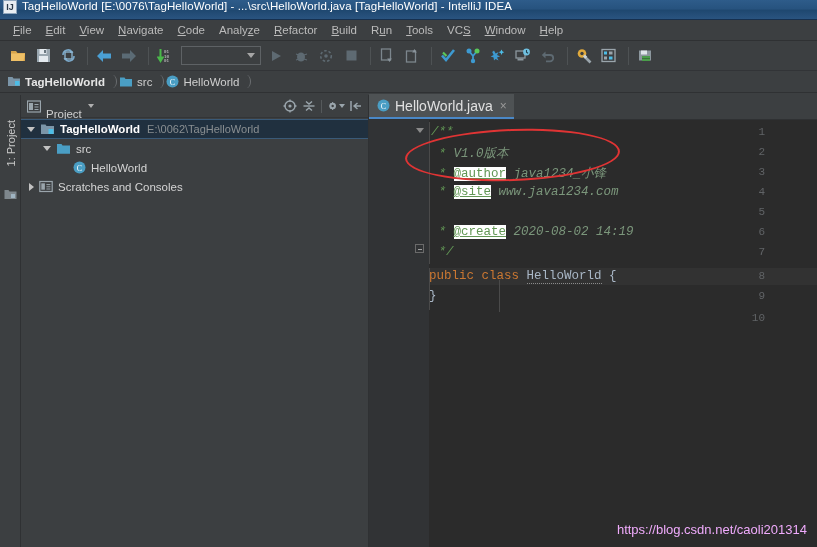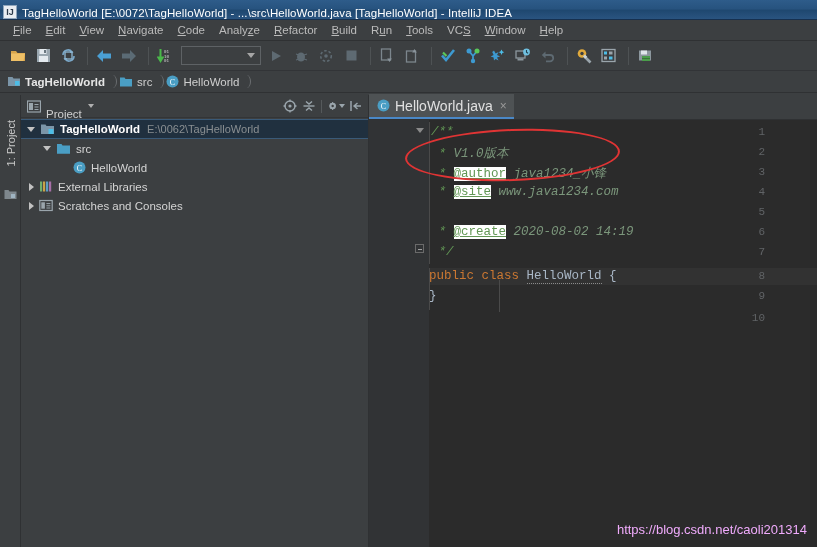--- a/index.html
+++ b/index.html
@@ -8,21 +8,21 @@
     background: #3c3f41;
     font-family: "Liberation Sans", sans-serif;
     overflow: hidden;
   }
   #app { position: relative; width: 817px; height: 547px; }
 
   
   .titlebar {
     height: 20px; width: 100%;
     background: linear-gradient(to bottom, #2e5c8a 0%, #27537f 45%, #1f4870 55%, #2a5480 100%);
-    display: flex; align-items: flex-end;
+    display: flex; align-items: flex-start;
     padding-left: 3px;
     border-bottom: 1px solid #16304f;
   }
   .title-icon {
     width: 14px; height: 14px;
     background: #e8edf2;
     border: 1px solid #8fa6bd;
     display: flex; align-items: center; justify-content: center;
     font-size: 9px; font-weight: bold; color: #2b3a4a;
     line-height: 1; margin-right: 5px; flex: 0 0 auto;
@@ -257,21 +257,21 @@
     font-family: "Liberation Sans", sans-serif;
   }
 </style>
 </head>
 <body>
 
 <div id="app">
 
   <div class="titlebar">
     <div class="title-icon">IJ</div>
-    <div class="title-text">TagHelloWorld [E:\0072\TagHelloWorld] - ...\src\HelloWorld.java [TagHelloWorld] - IntelliJ IDEA</div>
+    <div class="title-text">TagHelloWorld [E:\0076\TagHelloWorld] - ...\src\HelloWorld.java [TagHelloWorld] - IntelliJ IDEA</div>
   </div>
 
   <div class="menubar">
     <div class="menu-item"><u>F</u><span>ile</span></div>
     <div class="menu-item"><u>E</u>dit</div>
     <div class="menu-item"><u>V</u>iew</div>
     <div class="menu-item"><u>N</u>avigate</div>
     <div class="menu-item"><u>C</u>ode</div>
     <div class="menu-item">Analy<u>z</u>e</div>
     <div class="menu-item"><u>R</u>efactor</div>
@@ -553,30 +553,20 @@
 
         <div class="trow" style="padding-left:38px;">
           <span class="arrow-spacer tw"></span>
           <svg class="tw" width="13" height="13" viewBox="0 0 13 13">
             <circle cx="6.5" cy="6.5" r="6" fill="#4a9ec4"></circle>
             <text x="6.5" y="9.5" font-size="8" fill="#ffffff" text-anchor="middle" font-family="serif">C</text>
           </svg>
           <span class="tlabel">HelloWorld</span>
         </div>
 
-        <div class="trow" style="padding-left:8px;">
-          <span class="arrow-right tw"></span>
-          <svg class="tw" width="14" height="13" viewBox="0 0 14 13">
-            <rect x="1" y="1.5" width="2.2" height="10" fill="#6fb06f"></rect>
-            <rect x="4" y="1.5" width="2.2" height="10" fill="#c9a34a"></rect>
-            <rect x="7" y="1.5" width="2.2" height="10" fill="#5a9ec4"></rect>
-            <rect x="10" y="1.5" width="2.2" height="10" fill="#a76fa7"></rect>
-          </svg>
-          <span class="tlabel">External Libraries</span>
-        </div>
 
         <div class="trow" style="padding-left:8px;">
           <span class="arrow-right tw"></span>
           <svg class="tw" width="14" height="13" viewBox="0 0 14 13">
             <rect x="0.8" y="1.5" width="12.4" height="10" fill="none" stroke="#9aa5ac" stroke-width="1.2"></rect>
             <rect x="2.3" y="3.3" width="3.6" height="6.4" fill="#9aa5ac"></rect>
             <path d="M7.4 4.6h4M7.4 6.8h4M7.4 9h4" stroke="#9aa5ac" stroke-width="1"></path>
           </svg>
           <span class="tlabel">Scratches and Consoles</span>
         </div>

